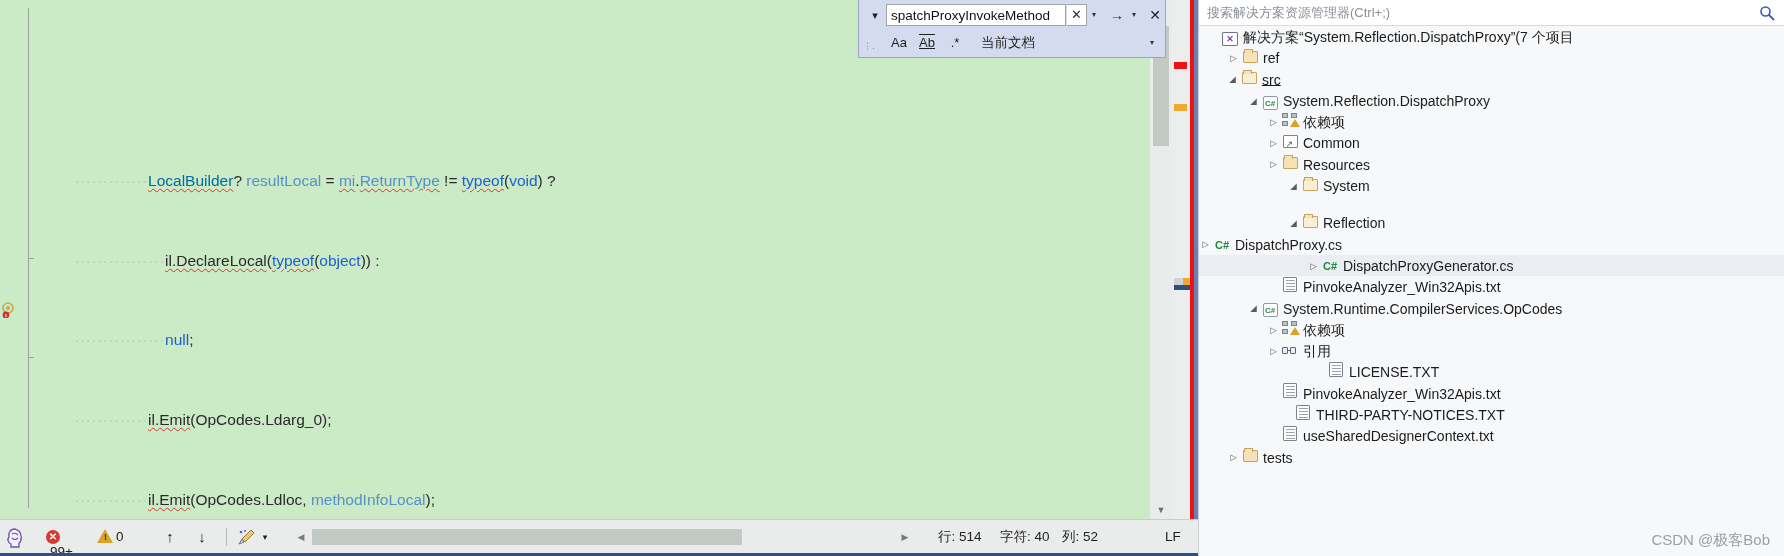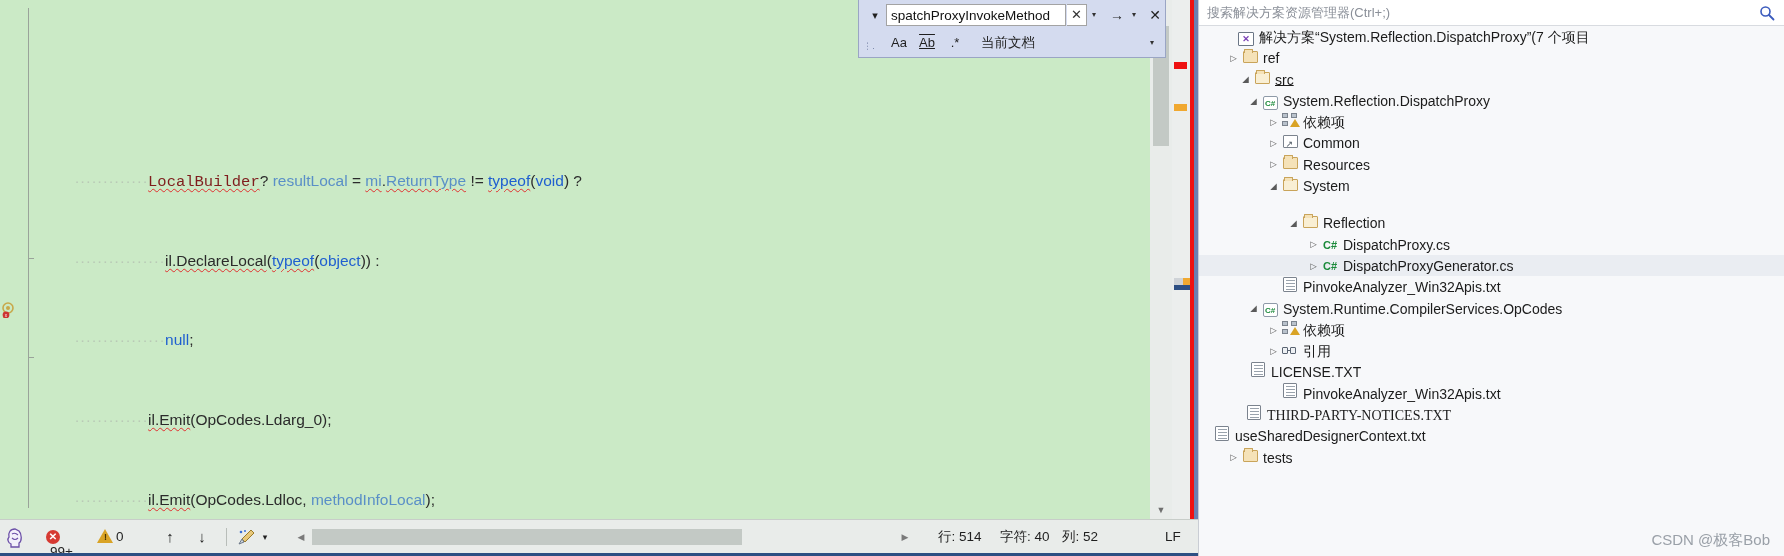--- a/index.html
+++ b/index.html
@@ -25,21 +25,21 @@
     position: absolute; left: 18px; top: 0; right: 22px; top: 0; height: 100%;
     font-family: "Liberation Sans", sans-serif;
     font-size: 15.5px;
     line-height: 19.9px;
     white-space: pre;
     color: #1a1a1a;
   }
   .cline { height: 19.9px; position: relative; padding-left: 22px; }
   .indent { color: #b9c9b6; letter-spacing: 0.5px; }        
   .kwb  { color: #1f5fd0; }        
-  .type { color: #7f1d1d; font-family: Liberation Mono, monospace; }        
+  .type { color: #0369a1; }        
   .ident{ color: #2b2b2b; }
   .param{ color: #5a8fc7; }
 
   
   .sq {
     text-decoration: underline;
     text-decoration-color: #e03030;
     text-decoration-style: wavy;
     text-decoration-thickness: 1px;
     text-underline-offset: 2px;
@@ -480,38 +480,38 @@
   <div id="solution-explorer">
     <div id="se-search-row">
       <div id="se-search-input">搜索解决方案资源管理器(Ctrl+;)</div>
       <svg id="se-search-icon" viewBox="0 0 16 16">
         <circle cx="6.5" cy="6.5" r="4.5" fill="none" stroke="#3b5bbd" stroke-width="1.6"></circle>
         <path d="M10 10 L14.5 14.5" stroke="#3b5bbd" stroke-width="1.8" stroke-linecap="round"></path>
       </svg>
     </div>
 
     <div id="se-tree">
-        <div class="se-row" style="padding-left: 24px;"><span class="se-exp"></span><span class="se-icon"><span class="ic-sln">✕</span></span><span class="se-label">解决方案“System.Reflection.DispatchProxy”(7 个项目</span></div>
+        <div class="se-row" style="padding-left: 8px;"><span class="se-exp"></span><span class="se-icon"><span class="ic-sln">✕</span></span><span class="se-label">解决方案“System.Reflection.DispatchProxy”(7 个项目</span></div>
         <div class="se-row" style="padding-left: 28px;"><span class="se-exp">▷</span><span class="se-icon"><span class="ic-folder"></span></span><span class="se-label">ref</span></div>
-        <div class="se-row" style="padding-left: 40px; text-decoration: underline;"><span class="se-exp">◢</span><span class="se-icon"><span class="ic-folder open"></span></span><span class="se-label">src</span></div>
+        <div class="se-row" style="padding-left: 27px; text-decoration: underline;"><span class="se-exp">◢</span><span class="se-icon"><span class="ic-folder open"></span></span><span class="se-label">src</span></div>
         <div class="se-row" style="padding-left: 48px;"><span class="se-exp">◢</span><span class="se-icon"><span class="ic-csproj">C#</span></span><span class="se-label">System.Reflection.DispatchProxy</span></div>
         <div class="se-row" style="padding-left: 68px;"><span class="se-exp">▷</span><span class="se-icon"><span class="ic-deps"><i></i><i></i><i></i><b></b></span></span><span class="se-label">依赖项</span></div>
         <div class="se-row" style="padding-left: 68px;"><span class="se-exp">▷</span><span class="se-icon"><span class="ic-shared"></span></span><span class="se-label">Common</span></div>
         <div class="se-row" style="padding-left: 68px;"><span class="se-exp">▷</span><span class="se-icon"><span class="ic-folder"></span></span><span class="se-label">Resources</span></div>
-        <div class="se-row" style="padding-left: 68px;"><span class="se-exp">◢</span><span class="se-icon"><span class="ic-folder open"></span></span><span class="se-label">System</span></div>
+        <div class="se-row" style="padding-left: 88px;"><span class="se-exp">◢</span><span class="se-icon"><span class="ic-folder open"></span></span><span class="se-label">System</span></div>
         <div class="se-row" style="padding-left: 88px; margin-top: 16px;"><span class="se-exp">◢</span><span class="se-icon"><span class="ic-folder open"></span></span><span class="se-label">Reflection</span></div>
-        <div class="se-row" style="padding-left: 108px;"><span class="se-exp">▷</span><span class="se-icon"><span class="ic-cs">C#</span></span><span class="se-label">DispatchProxy.cs</span></div>
+        <div class="se-row" style=""><span class="se-exp">▷</span><span class="se-icon"><span class="ic-cs">C#</span></span><span class="se-label">DispatchProxy.cs</span></div>
         <div class="se-row selected" style="padding-left: 108px;"><span class="se-exp">▷</span><span class="se-icon"><span class="ic-cs">C#</span></span><span class="se-label">DispatchProxyGenerator.cs</span></div>
         <div class="se-row" style="padding-left: 68px;"><span class="se-exp"></span><span class="se-icon"><span class="ic-txt"></span></span><span class="se-label">PinvokeAnalyzer_Win32Apis.txt</span></div>
         <div class="se-row" style="padding-left: 48px;"><span class="se-exp">◢</span><span class="se-icon"><span class="ic-csproj">C#</span></span><span class="se-label">System.Runtime.CompilerServices.OpCodes</span></div>
         <div class="se-row" style="padding-left: 68px;"><span class="se-exp">▷</span><span class="se-icon"><span class="ic-deps"><i></i><i></i><i></i><b></b></span></span><span class="se-label">依赖项</span></div>
         <div class="se-row" style="padding-left: 68px;"><span class="se-exp">▷</span><span class="se-icon"><span class="ic-ref"><i></i><b></b><i></i></span></span><span class="se-label">引用</span></div>
-        <div class="se-row" style="padding-left: 36px;"><span class="se-exp"></span><span class="se-icon"><span class="ic-txt"></span></span><span class="se-label">LICENSE.TXT</span></div>
+        <div class="se-row" style="padding-left: 104px; margin-left: 10px;"><span class="se-exp"></span><span class="se-icon"><span class="ic-txt"></span></span><span class="se-label">LICENSE.TXT</span></div>
         <div class="se-row" style="padding-left: 68px;"><span class="se-exp"></span><span class="se-icon"><span class="ic-txt"></span></span><span class="se-label">PinvokeAnalyzer_Win32Apis.txt</span></div>
-        <div class="se-row" style="padding-left: 32px; font-family: Liberation Serif, serif;"><span class="se-exp"></span><span class="se-icon"><span class="ic-txt"></span></span><span class="se-label">THIRD-PARTY-NOTICES.TXT</span></div>
-        <div class="se-row" style=""><span class="se-exp"></span><span class="se-icon"><span class="ic-txt"></span></span><span class="se-label">useSharedDesignerContext.txt</span></div>
+        <div class="se-row" style="padding-left: 81px;"><span class="se-exp"></span><span class="se-icon"><span class="ic-txt"></span></span><span class="se-label">THIRD-PARTY-NOTICES.TXT</span></div>
+        <div class="se-row" style="padding-left: 68px;"><span class="se-exp"></span><span class="se-icon"><span class="ic-txt"></span></span><span class="se-label">useSharedDesignerContext.txt</span></div>
         <div class="se-row" style="padding-left: 28px;"><span class="se-exp">▷</span><span class="se-icon"><span class="ic-folder"></span></span><span class="se-label">tests</span></div>
       </div>
 
     <div id="se-watermark">CSDN @极客Bob</div>
   </div>
 
 </div>
 
 </body></html>

